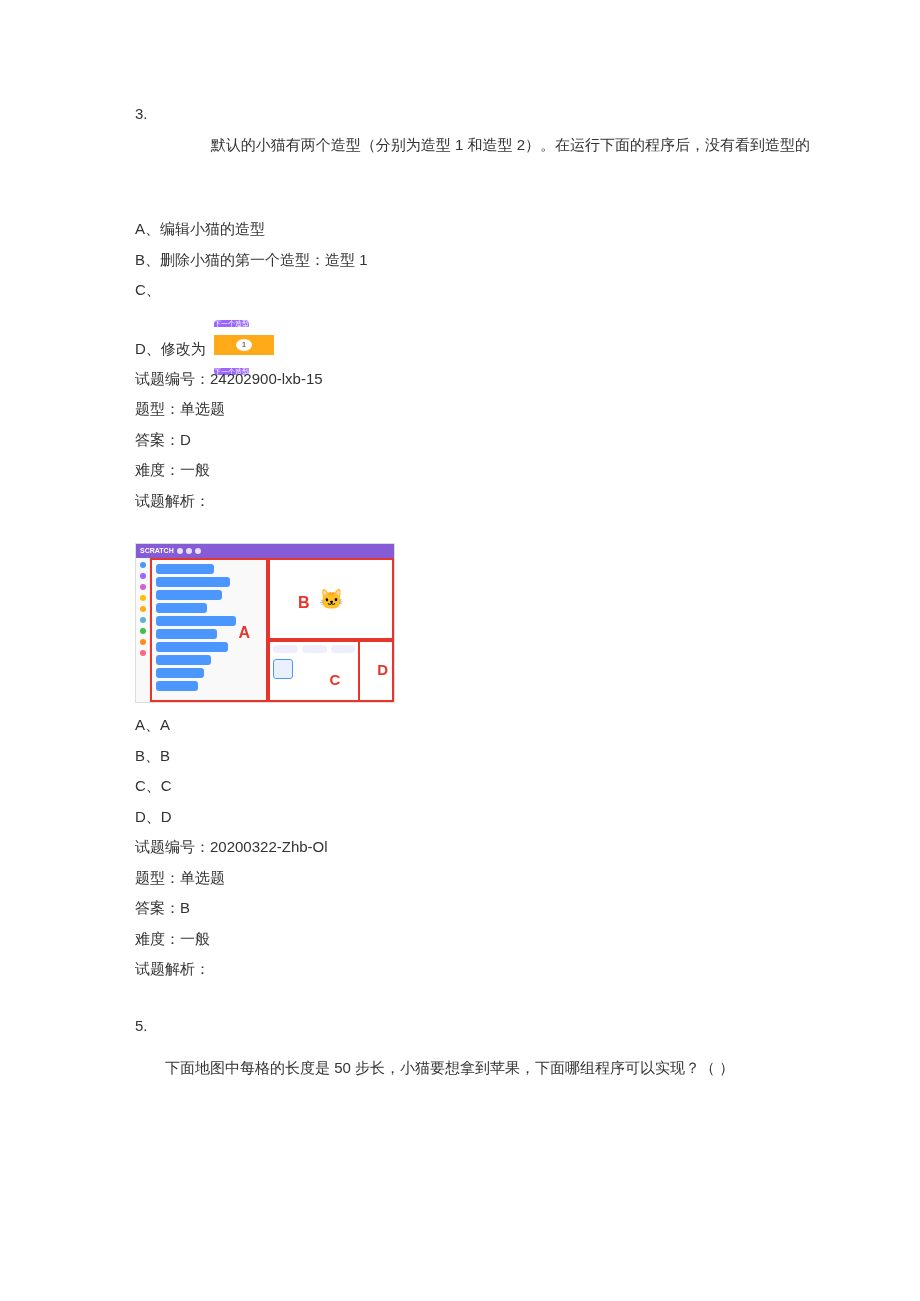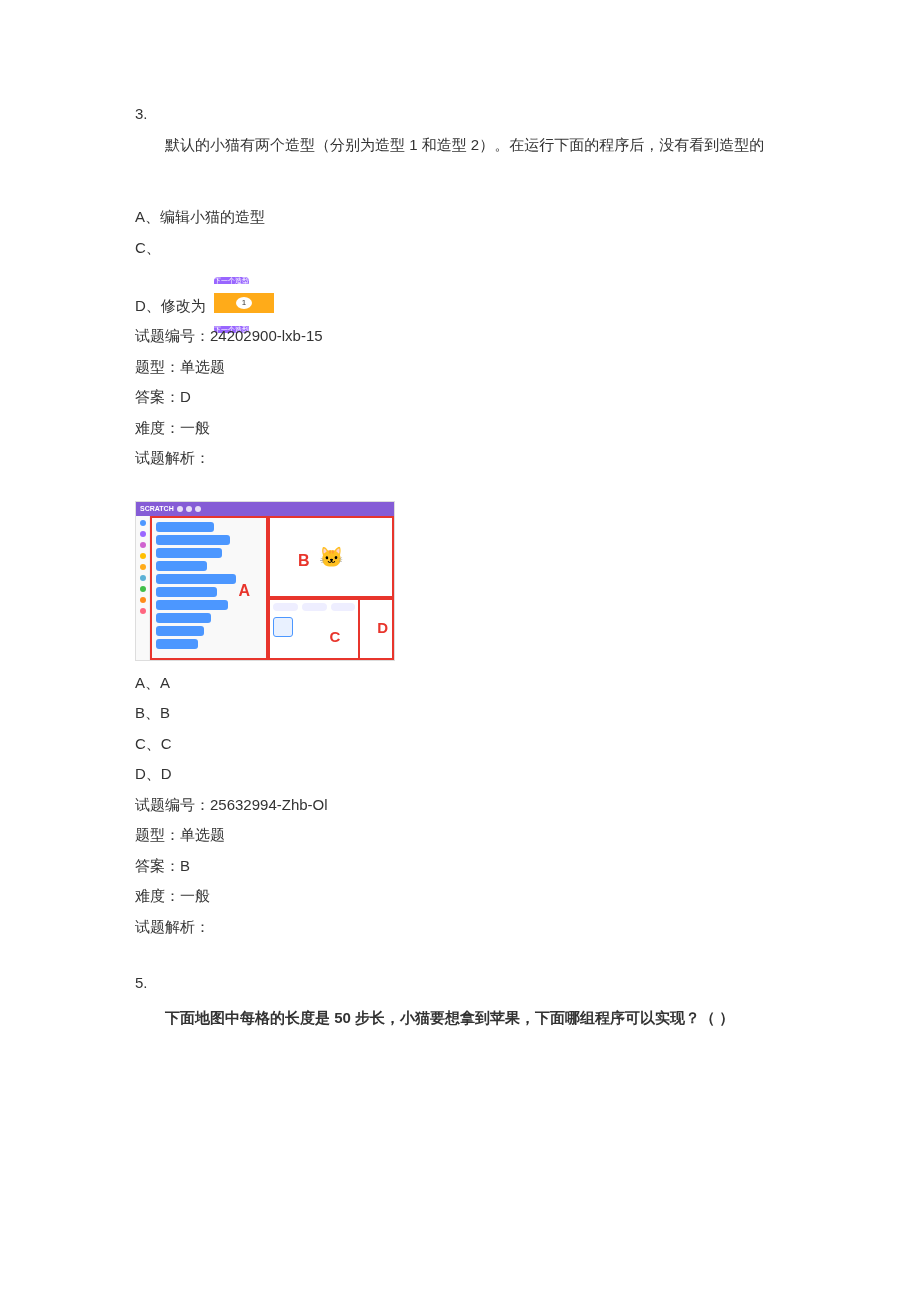--- a/index.html
+++ b/index.html
@@ -14,26 +14,27 @@
       color: #333;
       line-height: 1.9;
       padding: 100px 110px 60px 135px;
       width: 920px;
     }
     .q-num {
       margin-bottom: 2px;
     }
     .q-body {
       margin-bottom: 22px;
+      text-align: right;
     }
     .q-body .indent {
       text-indent: 2em;
     }
     .opts {
-      margin-top: 44px;
+      margin-top: 56px;
     }
     .opt-line {
       margin-bottom: 2px;
     }
     .inline-block-img {
       display: inline-block;
       vertical-align: bottom;
       margin-left: 4px;
     }
     
@@ -230,34 +231,34 @@
       background:#fff;
     }
     .scratch-ui .label-d {
       color: #e8352c;
       font-weight: bold;
       font-size: 15px;
       position:absolute;right:4px;top:14px;
     }
     .q5-body {
       text-indent: 2em;
-      margin-top: 6px;
-      font-weight: bold;
+      margin-top: 14px;
     }
   </style>
 </head>
 <body>
 
 <div class="q-num">3.</div>
 <div class="q-body">
   <span class="indent" style="display:block;">默认的小猫有两个造型（分别为造型 1 和造型 2）。在运行下面的程序后，没有看到造型的</span>
 </div>
 
 <div class="opts">
   <div class="opt-line">A、编辑小猫的造型</div>
+  <div class="opt-line">B、删除小猫的第一个造型：造型 1</div>
   <div class="opt-line">C、</div>
   <div class="opt-line">
     <span>D、修改为</span>
     <span class="scratch-block-d">
       <span class="top">下一个造型</span>
       <span class="mid">
           <span class="oval">1</span>
         </span>
       <span class="bot">下一个造型</span>
     </span>
@@ -324,21 +325,21 @@
         </div>
       </div>
     </div>
   </div>
 </div>
 
 <div class="opt-line">A、A</div>
 <div class="opt-line">B、B</div>
 <div class="opt-line">C、C</div>
 <div class="opt-line">D、D</div>
-<div class="meta-line">试题编号：25632994-Zhb-Ol</div>
+<div class="meta-line">试题编号：20200322-Zhb-Ol</div>
 <div class="meta-line">题型：单选题</div>
 <div class="meta-line">答案：B</div>
 <div class="meta-line">难度：一般</div>
 <div class="meta-line">试题解析：</div>
 
 <div class="gap-mid"></div>
 
 <div class="q-num">5.</div>
 <div class="q5-body">下面地图中每格的长度是 50 步长，小猫要想拿到苹果，下面哪组程序可以实现？（ ）</div>
 

